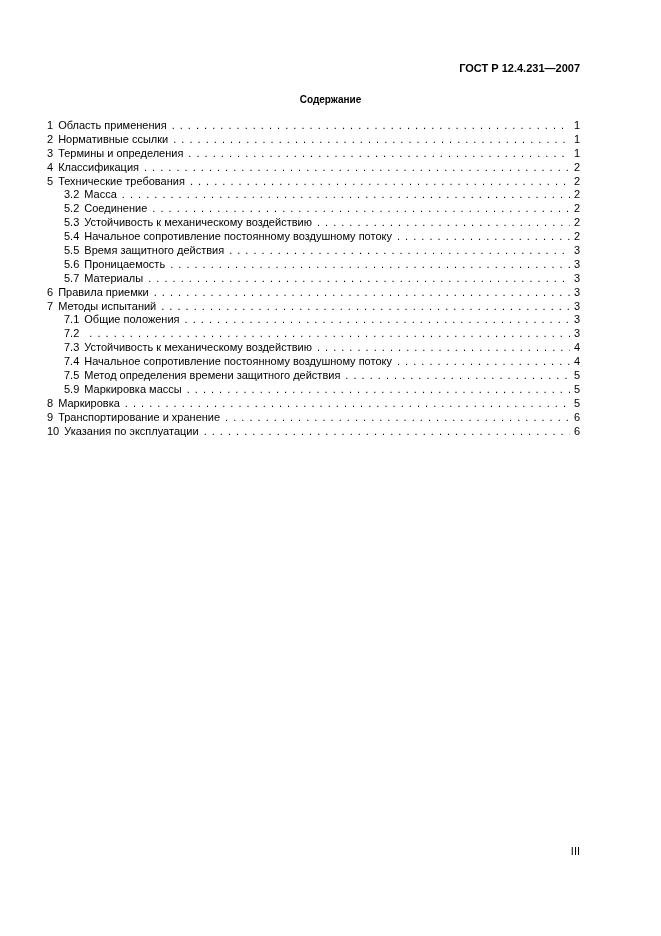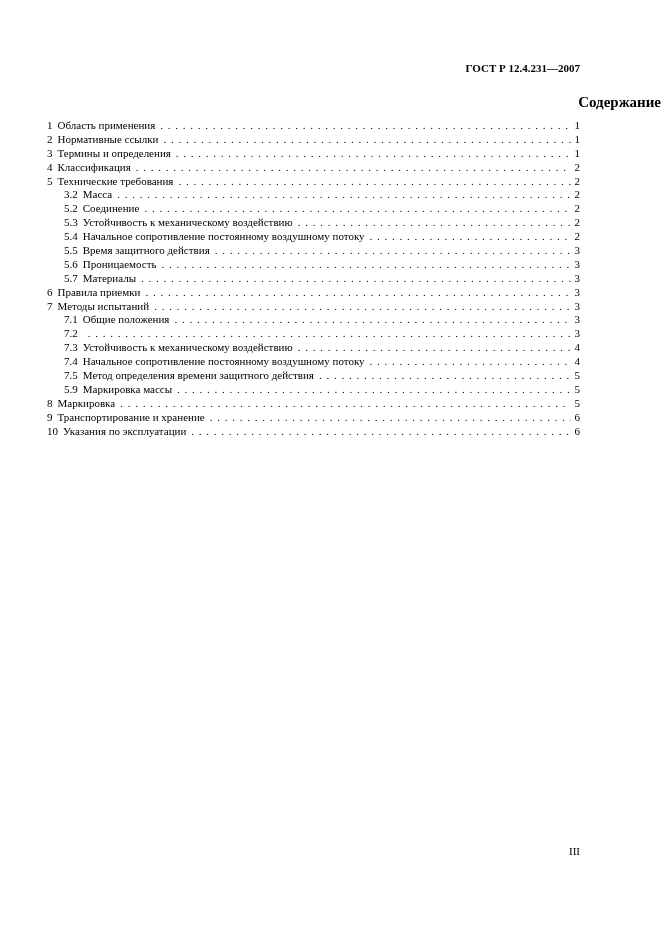--- a/index.html
+++ b/index.html
@@ -6,40 +6,40 @@
     margin: 0;
     padding: 0;
     background: #ffffff;
   }
   .page {
     position: relative;
     width: 661px;
     height: 936px;
     background: #ffffff;
     color: #000000;
-    font-family: Liberation Serif, serif;
+    font-family: Liberation Sans, sans-serif;
     overflow: hidden;
   }
   .doc-header {
     position: absolute;
     top: 62px;
     left: 47px;
     right: 81px;
     text-align: right;
     font-size: 11px;
     font-weight: bold;
     white-space: nowrap;
   }
   .doc-title {
     position: absolute;
     top: 94px;
     left: 0;
     right: 0;
-    text-align: right;
-    font-size: 15px;
+    text-align: center;
+    font-size: 10px;
     font-weight: bold;
   }
   .toc {
     position: absolute;
     top: 119px;
     left: 47px;
     right: 81px;
     font-size: 11px;
   }
   .toc-row {

